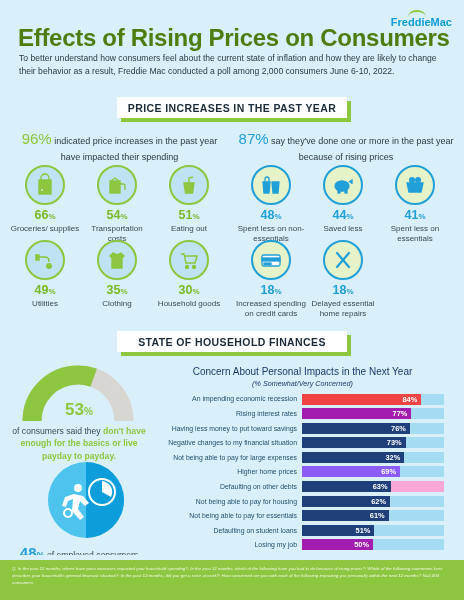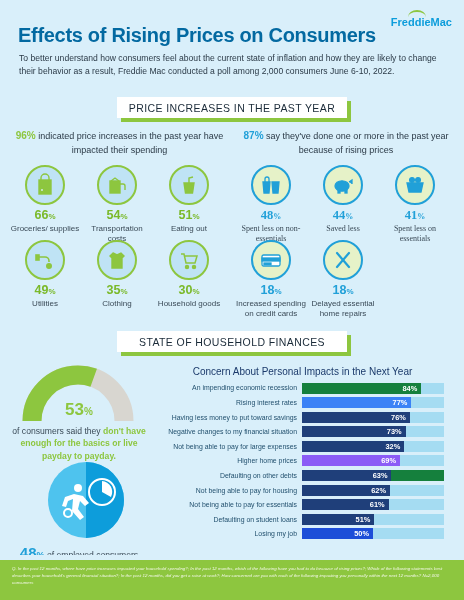--- a/index.html
+++ b/index.html
@@ -15,44 +15,44 @@
   
   .logo { position: absolute; top: 10px; right: 12px; text-align: right; line-height: 1; }
   .logo-text { font-size: 11px; font-weight: bold; }
   .logo-text .f { color: #0d9ddb; }
   .logo-text .m { color: #0d9ddb; }
   .logo-swoosh { display:block; width: 18px; height: 7px; margin-left: auto; margin-right: 26px;
     border-top: 2.5px solid #8dc63f; border-radius: 50% 50% 0 0 / 100% 100% 0 0; }
 
   h1.title {
     position: absolute; left: 18px; top: 24px;
-    font-size: 20px; font-weight: bold; color: #0369a1; letter-spacing: -0.3px;
+    font-size: 24px; font-weight: bold; color: #4d7c0f; letter-spacing: -0.3px;
   }
   .intro {
     position: absolute; left: 19px; top: 52px; width: 420px;
     font-size: 8.6px; line-height: 1.55; color: #2b3a47;
   }
 
   
   .banner { position: absolute; height: 21px; }
   .banner .shadow {
     position: absolute; left: 4px; top: 4px; right: -4px; bottom: -4px;
     background: #8dc63f;
   }
   .banner .plate {
     position: absolute; inset: 0; background: #ffffff;
     display: flex; align-items: center; justify-content: center;
   }
   .banner .plate span {
-    font-size: 10.5px; font-weight: normal; color: #1a2a38; letter-spacing: 0.4px;
+    font-size: 10.5px; font-weight: bold; color: #1a2a38; letter-spacing: 0.4px;
   }
 
   
   .headline { position: absolute; font-size: 9px; line-height: 1.5; text-align: center; color: #2b3a47; }
-  .headline b { font-size: 10px; font-weight: bold; }
+  .headline b { font-size: 15px; font-weight: normal; }
   .green b, .green .pct-sm { color: #8dc63f; }
   .blue b, .blue .pct-sm { color: #21a0d8; }
 
   
   .grid { position: absolute; display: flex; }
   .cell { width: 72px; text-align: center; }
   .circle {
     width: 40px; height: 40px; border-radius: 50%;
     margin: 0 auto 4px auto; position: relative;
     display: flex; align-items: center; justify-content: center;
@@ -205,21 +205,21 @@
           <path d="M4 6 h3 l2 9 h9 l2 -7 H8" stroke="#8dc63f"></path>
           <circle cx="10" cy="19" r="1.5" fill="#8dc63f"></circle>
           <circle cx="17" cy="19" r="1.5" fill="#8dc63f"></circle>
         </svg>
       </div>
       <div class="val g-txt"><span>30</span><i>%</i></div>
       <div class="lbl">Household goods</div>
     </div>
   </div>
 
-  <div class="grid" style="left:235px; top:165px; width:222px;font-family:Liberation Serif, serif;">
+  <div class="grid" style="left:235px; top:165px; width:222px;">
     <div class="cell">
       <div class="circle b">
         <svg width="24" height="24" viewBox="0 0 24 24" fill="none" stroke="#21a0d8" stroke-width="1.3">
           <path d="M4 9 h7 l-1 11 H5 z" fill="#21a0d8"></path>
           <path d="M13 9 h7 l-1 11 h-5 z" fill="#21a0d8"></path>
           <path d="M6 9 V6 a2 2 0 0 1 4 0 v3" stroke="#21a0d8" fill="none"></path>
         </svg>
       </div>
       <div class="val b-txt"><span>48</span><i>%</i></div>
       <div class="lbl">Spent less on non-essentials</div>
@@ -304,33 +304,34 @@
       <path d="M55 31 L55 20 A11 11 0 0 1 64 36 Z" fill="#ffffff"></path>
     </svg>
   </div>
   <div class="raise-note">
     <span class="big"><span>48</span><i>%</i></span>
     <span>of employed consumers reported a </span><span class="hl">raise at work</span><span> this year.</span>
   </div>
 
   <div class="chart">
     <div class="chart-title">Concern About Personal Impacts in the Next Year</div>
+    <div class="chart-sub">(% Somewhat/Very Concerned)</div>
     <div class="bars" id="bars">
         <div class="bar-row">
           <div class="bar-label">An impending economic recession</div>
           <div class="bar-track" style="background: rgb(165, 220, 242);">
-            <div class="bar-fill" style="background: #15803d; width: 84%;">
+            <div class="bar-fill" style="background: #ef4444; width: 84%;">
               <span class="bar-val">84%</span>
             </div>
           </div>
         </div>
         <div class="bar-row">
           <div class="bar-label">Rising interest rates</div>
           <div class="bar-track" style="background: rgb(165, 220, 242);">
-            <div class="bar-fill" style="background: #3b82f6; width: 77%;">
+            <div class="bar-fill" style="background: #a21caf; width: 77%;">
               <span class="bar-val">77%</span>
             </div>
           </div>
         </div>
         <div class="bar-row">
           <div class="bar-label">Having less money to put toward savings</div>
           <div class="bar-track" style="background: rgb(165, 220, 242);">
             <div class="bar-fill" style="background: rgb(31, 63, 122); width: 76%;">
               <span class="bar-val">76%</span>
             </div>
@@ -355,21 +356,21 @@
         <div class="bar-row">
           <div class="bar-label">Higher home prices</div>
           <div class="bar-track" style="background: rgb(165, 220, 242);">
             <div class="bar-fill" style="background: #8b5cf6; width: 69%;">
               <span class="bar-val">69%</span>
             </div>
           </div>
         </div>
         <div class="bar-row">
           <div class="bar-label">Defaulting on other debts</div>
-          <div class="bar-track" style="background: #15803d;">
+          <div class="bar-track" style="background: #f9a8d4;">
             <div class="bar-fill" style="background: rgb(31, 63, 122); width: 63%;">
               <span class="bar-val">63%</span>
             </div>
           </div>
         </div>
         <div class="bar-row">
           <div class="bar-label">Not being able to pay for housing</div>
           <div class="bar-track" style="background: rgb(165, 220, 242);">
             <div class="bar-fill" style="background: rgb(31, 63, 122); width: 62%;">
               <span class="bar-val">62%</span>
@@ -388,21 +389,21 @@
           <div class="bar-label">Defaulting on student loans</div>
           <div class="bar-track" style="background: rgb(165, 220, 242);">
             <div class="bar-fill" style="background: rgb(31, 63, 122); width: 51%;">
               <span class="bar-val">51%</span>
             </div>
           </div>
         </div>
         <div class="bar-row">
           <div class="bar-label">Losing my job</div>
           <div class="bar-track" style="background: rgb(165, 220, 242);">
-            <div class="bar-fill" style="background: #1d4ed8; width: 50%;">
+            <div class="bar-fill" style="background: #a21caf; width: 50%;">
               <span class="bar-val">50%</span>
             </div>
           </div>
         </div>
       </div>
   </div>
 
   <div class="footer-strip"></div>
   <div class="footer">
     <p>Q. In the past 12 months, where have price increases impacted your household spending?; In the past 12 months, which of the following have you had to do because of rising prices?; Which of the following statements best describes your household's general financial situation?; In the past 12 months, did you get a raise at work?; How concerned are you with each of the following impacting you personally within the next 12 months? N=2,000 consumers</p>

